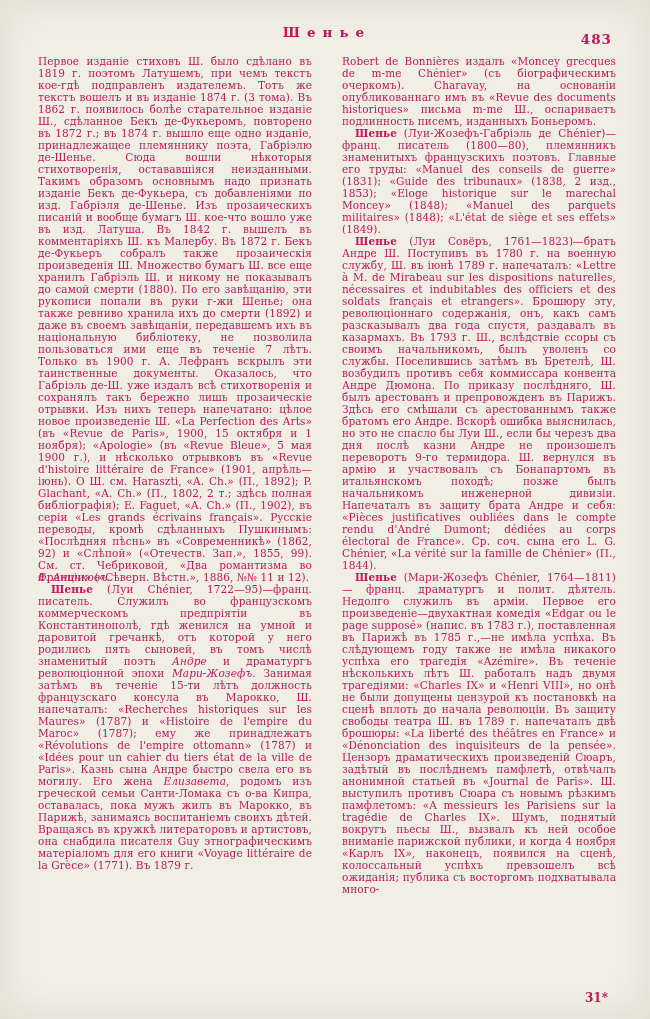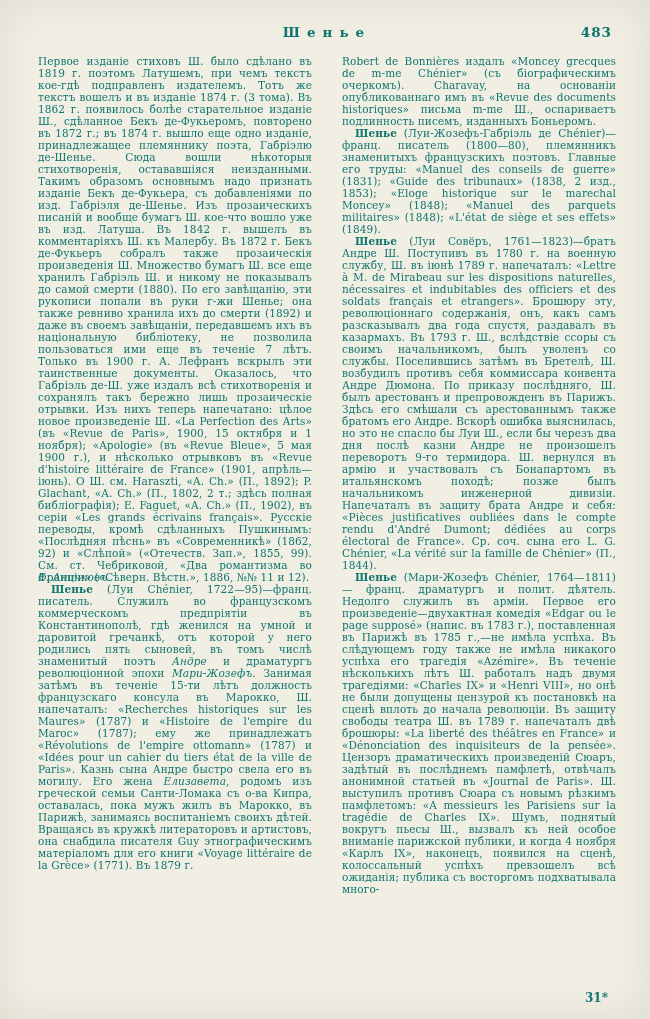--- a/index.html
+++ b/index.html
@@ -6,38 +6,38 @@
   body {
     background: #cfcabc;
     font-family: "DejaVu Serif", serif;
   }
   .page {
     position: relative;
     width: 650px;
     height: 1019px;
     margin: 0 auto;
     background: #f1eee4;
-    color: #0f766e;
+    color: #be185d;
     box-sizing: border-box;
     padding: 24px 34px 0 38px;
     overflow: hidden;
     box-shadow: inset 0 0 40px rgba(90,80,60,0.12);
   }
   .running-header {
     position: relative;
     text-align: center;
     font-weight: bold;
     font-size: 13.5px;
     margin-bottom: 15px;
   }
   .header-word { letter-spacing: 7px; }
   .page-num {
     position: absolute;
     right: 4px;
-    top: 0;
+    top: 7px;
     letter-spacing: 1px;
   }
   .columns { display: flex; gap: 30px; }
   .column {
     flex: 1;
     min-width: 0;
     font-size: 10.5px;
     line-height: 12px;
     text-align: justify;
     letter-spacing: 0.1px;

